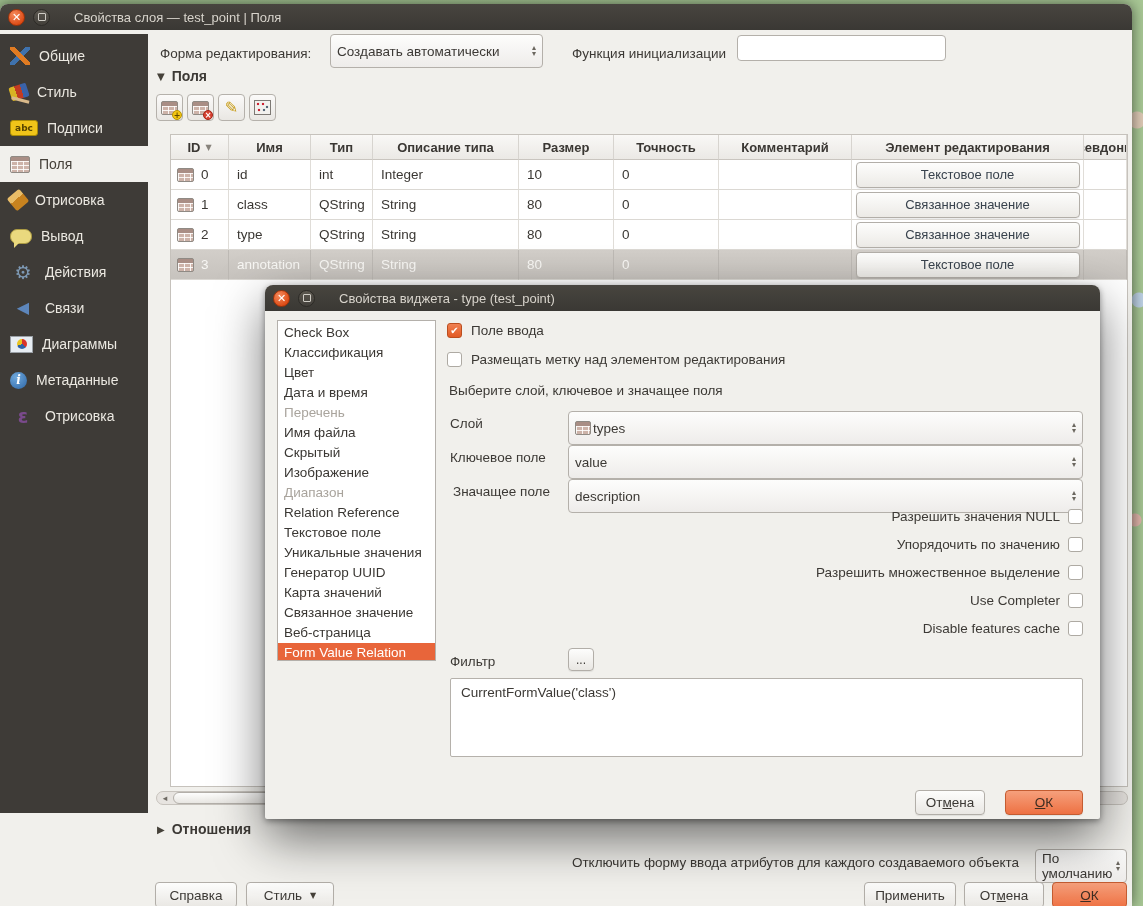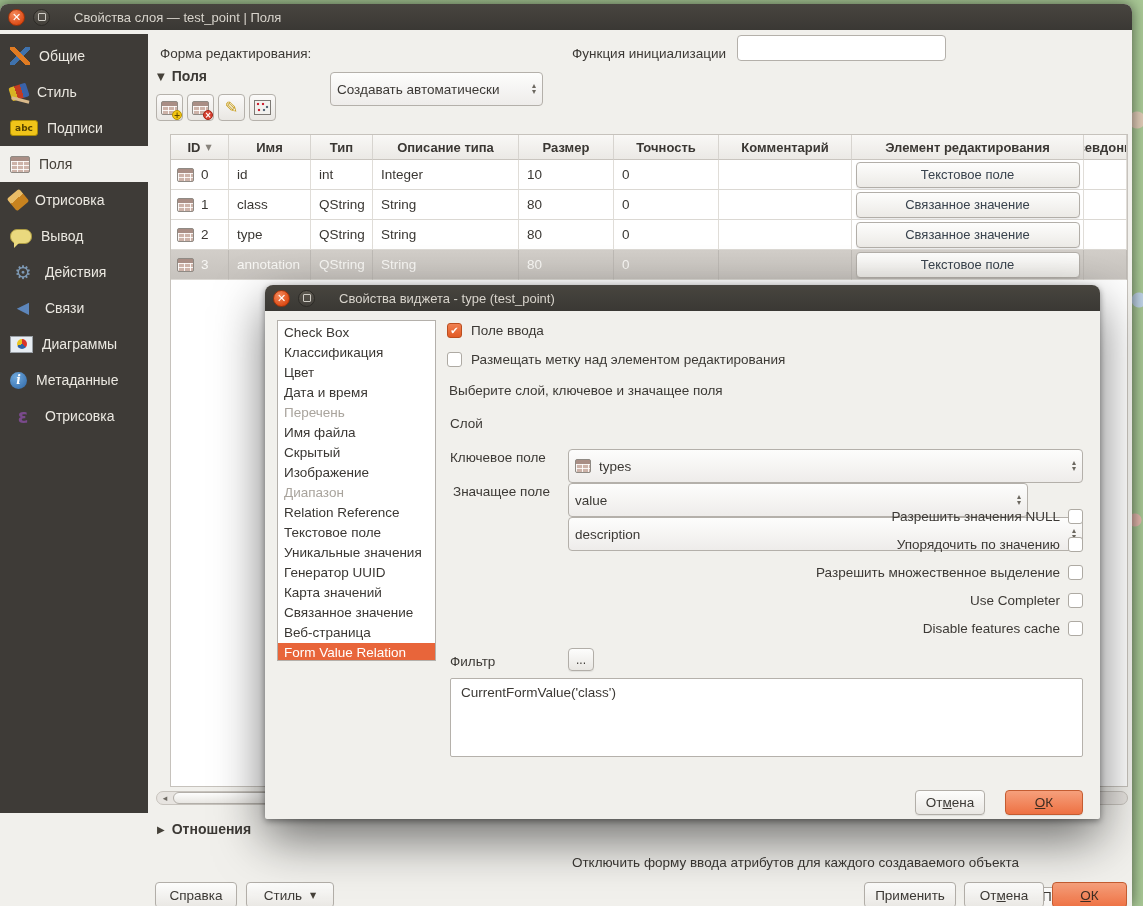--- a/index.html
+++ b/index.html
@@ -71,21 +71,21 @@
     color:#fff;font-family:"DejaVu Serif",serif;font-style:italic;font-weight:bold;font-size:12px;
     display:flex;align-items:center;justify-content:center;}
   .info-icon::before{content:"i";}
   .epsilon-icon{font-size:19px;font-weight:bold;color:#7a4a8c;line-height:1;}
   .epsilon-icon::before{content:"ε";}
 
   
   .lbl{font-size:13.5px;color:#3c3935;}
   .combo{box-sizing:border-box;border:1px solid #b4b0aa;border-radius:4px;
     background:linear-gradient(#fdfdfc,#eeecea);display:flex;align-items:center;
-    font-size:13.5px;color:#3c3935;padding:16px 6px;gap:8px;margin-top:38px;}
+    font-size:13.5px;color:#3c3935;padding:16px 6px;gap:2px;}
   .combo .spin{margin-left:auto;display:flex;flex-direction:column;align-items:center;
     font-size:8px;line-height:6px;color:#6b675f;font-family:"DejaVu Sans",sans-serif;}
   .tfield{box-sizing:border-box;border:1px solid #b4b0aa;border-radius:4px;background:#fff;
     font-size:13.5px;color:#3c3935;padding:0 6px;font-family:inherit;}
   .btn{box-sizing:border-box;height:26px;border:1px solid #b2aea8;border-radius:4px;
     background:linear-gradient(#fdfdfc,#e9e7e3);font-size:13.5px;color:#3c3935;
     display:flex;align-items:center;justify-content:center;padding:0 14px;
     box-shadow:0 1px 1px rgba(0,0,0,.07);}
   .btn.orange{background:linear-gradient(#f6a07c,#ee7143);border-color:#c45c31;color:#3e2d22;}
   .mn{text-decoration:underline;}
@@ -475,21 +475,21 @@
     <div class="abs combo" style="left:303px;top:126px;width:515px;height:26px;">
       <span class="table-small-icon"></span>
       <span>types</span>
       <span class="spin">
           <span>▴</span>
           <span>▾</span>
         </span>
     </div>
 
     <div class="abs lbl" style="left:185px;top:165px;">Ключевое поле</div>
-    <div class="abs combo" style="left:303px;top:160px;width:460px;height:26px;">
+    <div class="abs combo" style="left:303px;top:160px;width:515px;height:26px;">
       <span>value</span>
       <span class="spin">
           <span>▴</span>
           <span>▾</span>
         </span>
     </div>
 
     <div class="abs lbl" style="left:188px;top:199px;">Значащее поле</div>
     <div class="abs combo" style="left:303px;top:194px;width:515px;height:26px;">
       <span>description</span>

